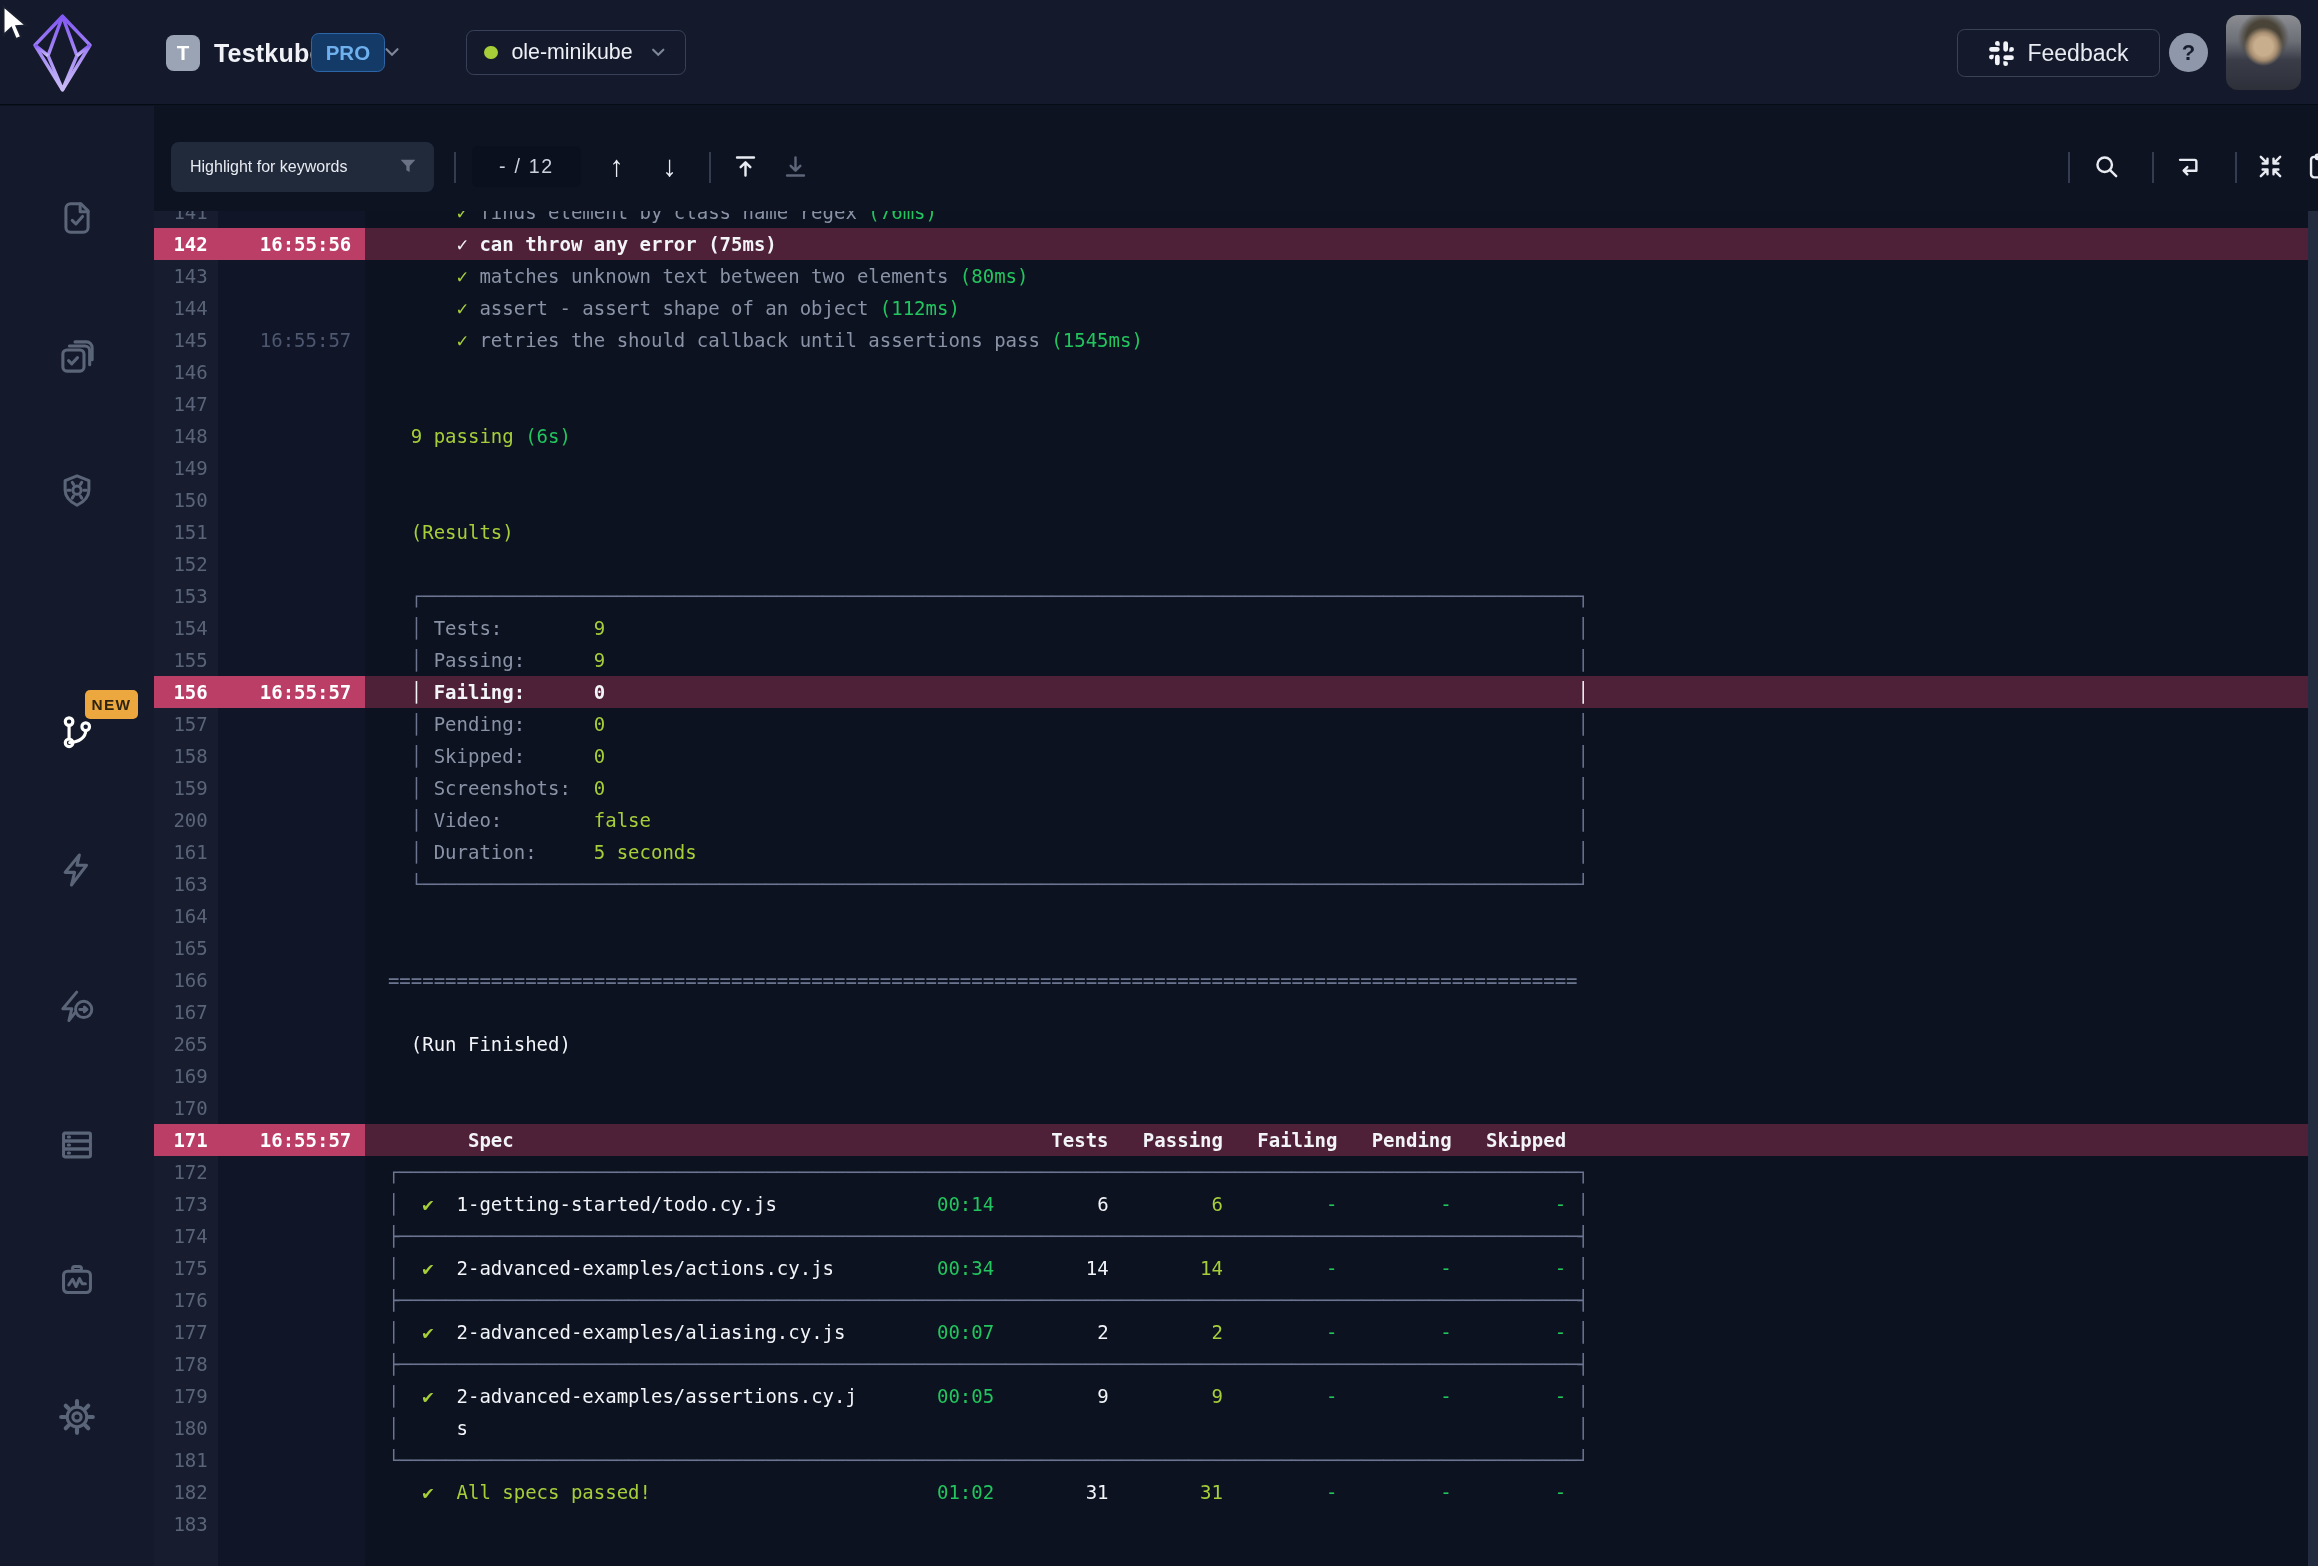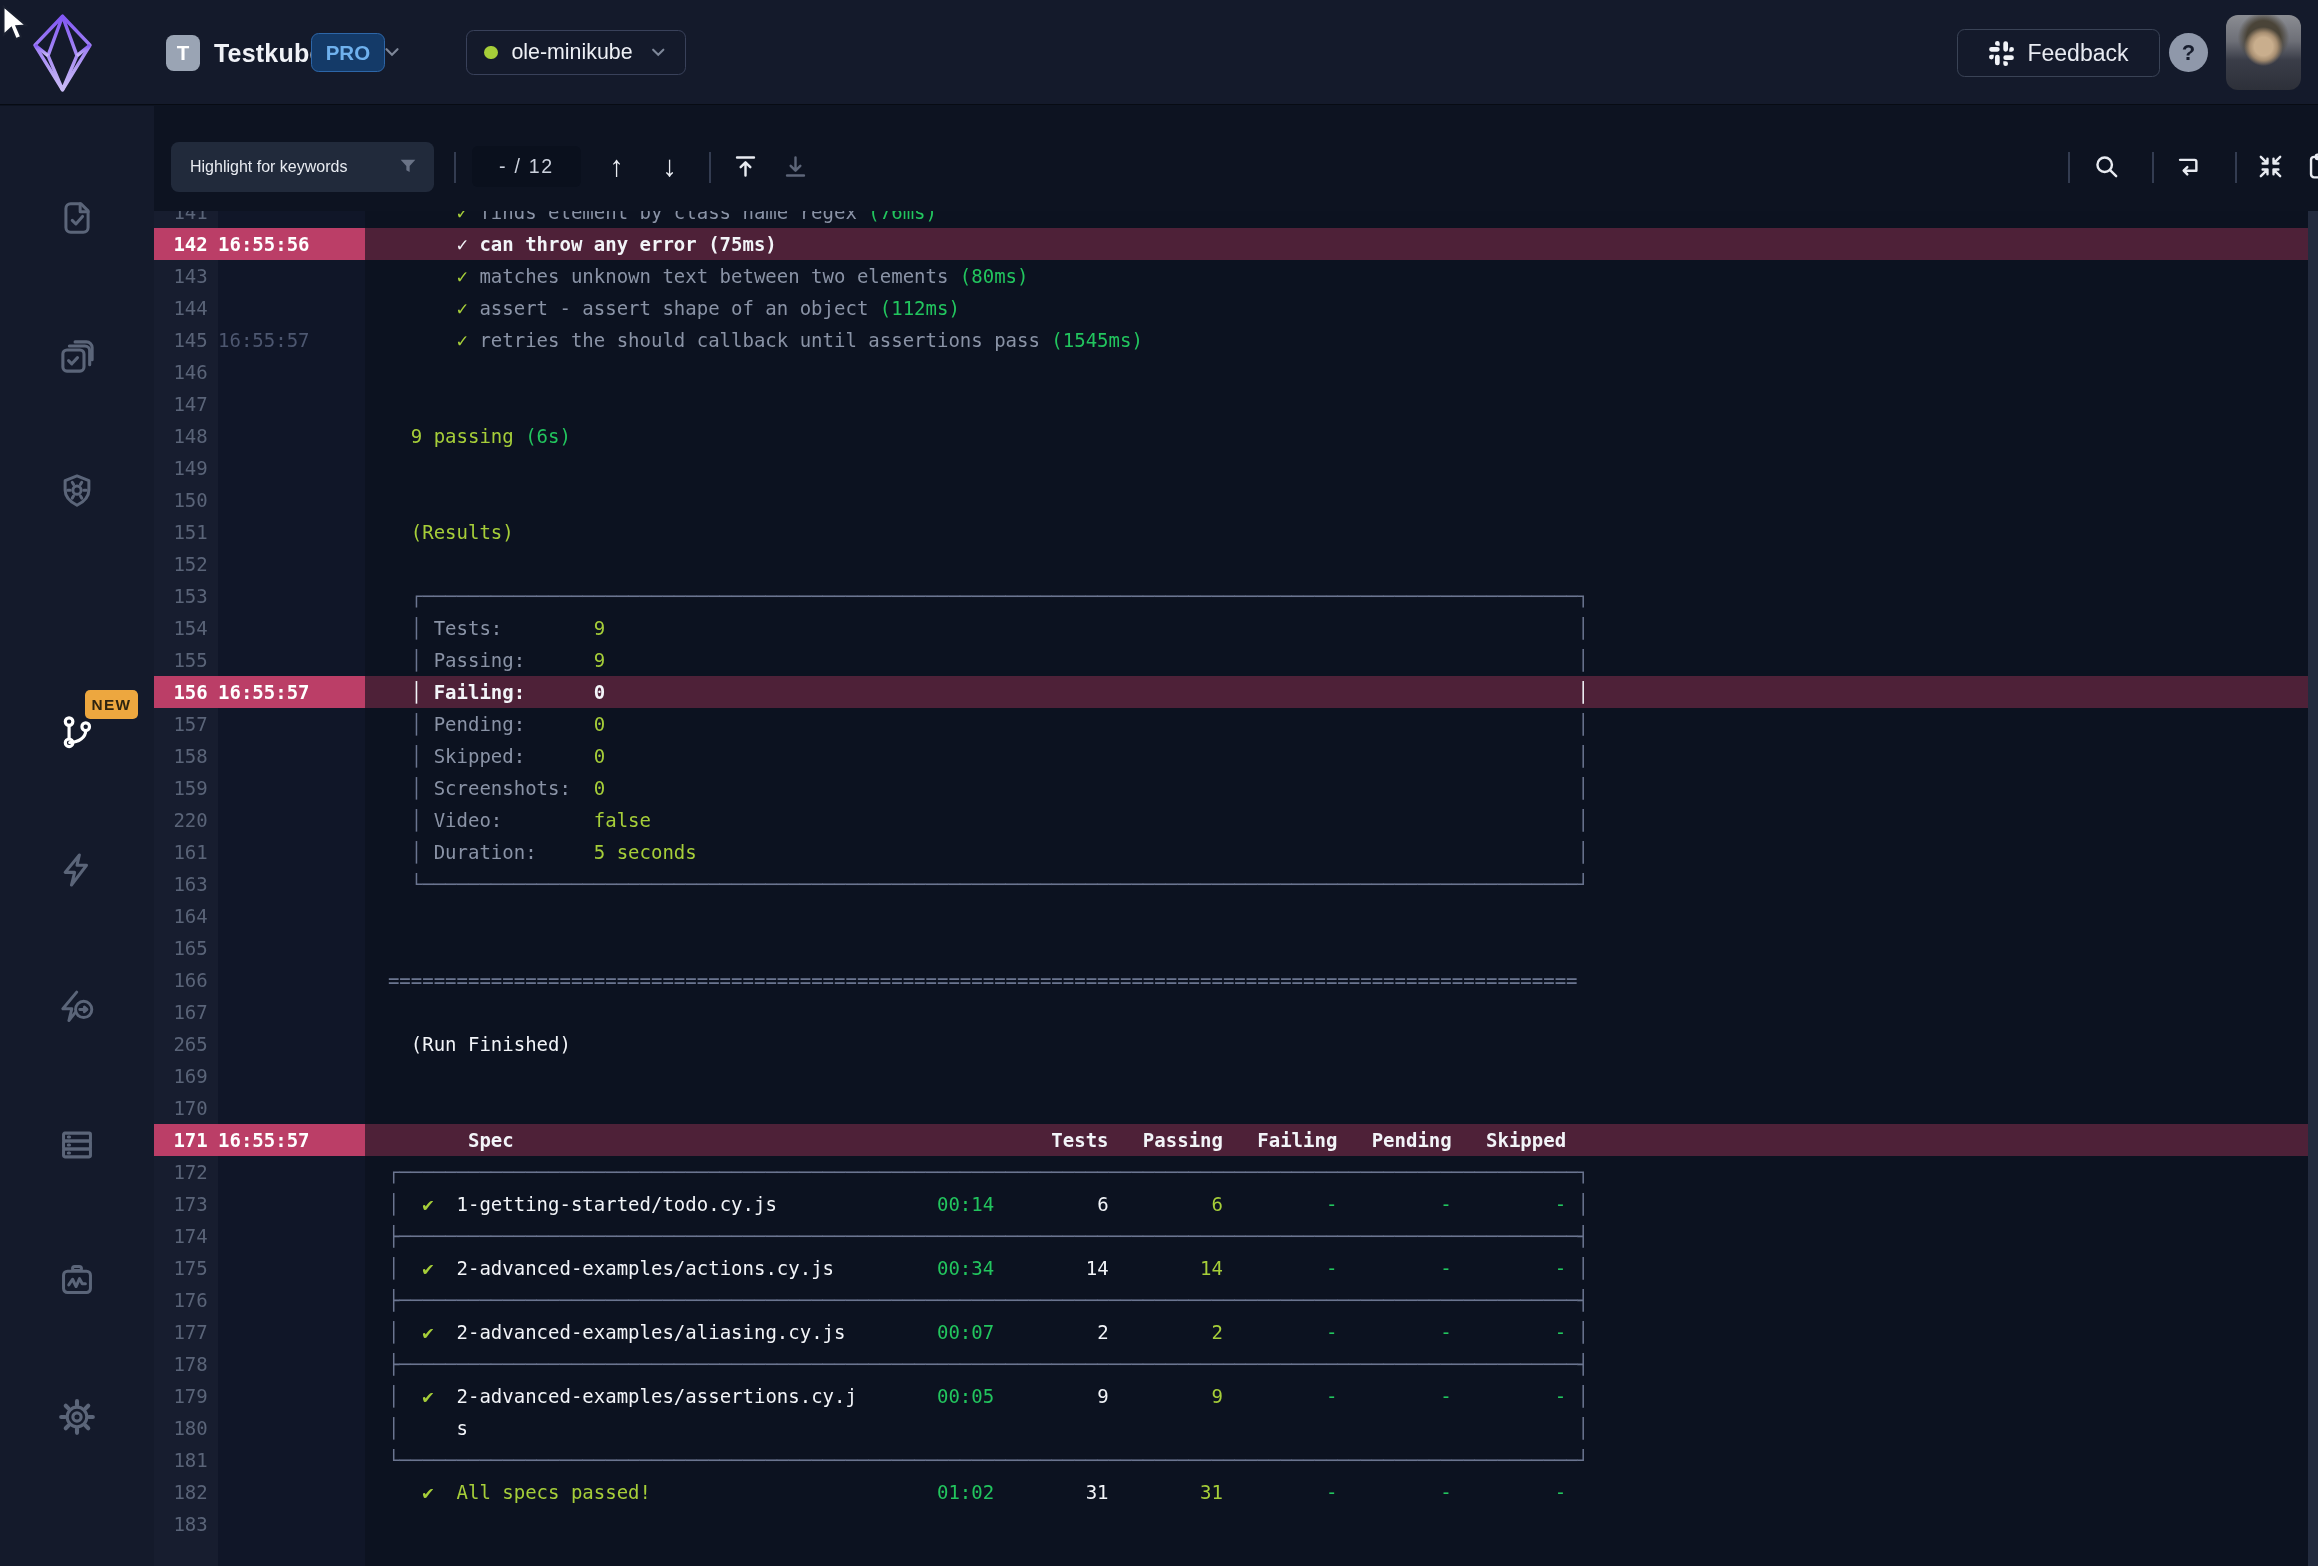--- a/index.html
+++ b/index.html
@@ -65,21 +65,21 @@
             overflow:hidden; z-index:5; }
   .strip { position:absolute; top:0; bottom:0; }
   #strip-num { left:0; width:64px; background:#171d2f; }
   #strip-time { left:64px; width:147px; background:#101628; }
   #strip-body { left:211px; right:0; background:#0c1220; }
   #loglist { position:absolute; left:0; top:-15.4px; right:0; }
   .lrow { display:flex; height:32px; font-family:"DejaVu Sans Mono", monospace; }
   .lgut { width:211px; display:flex; flex:none; }
   .lnum { width:64px; text-align:right; padding-right:10.3px; color:#5a6478;
           font-size:19px; line-height:32px; }
-  .ltime { width:147px; padding-right:13.7px; color:#4d5770;
+  .ltime { width:147px; text-align:right; padding-right:13.7px; color:#4d5770;
            font-size:19px; line-height:32px; }
   .lcnt { flex:1; white-space:pre; overflow:hidden; font-size:19px; line-height:32px; }
   .lrow.hl .lgut { background:#bb3e67; }
   .lrow.hl .lcnt { background:#4e2138; font-weight:bold; }
   .lrow.hl .lnum, .lrow.hl .ltime { color:#ffffff; font-weight:bold; }
   .sg-g { color:#a6ce39; }
   .sg-t { color:#8a93a6; }
   .sg-d { color:#22c55e; }
   .sg-w { color:#f2f4f8; }
   .sg-b { color:#6b7590; }
@@ -391,21 +391,21 @@
       </div>
       <div class="lrow">
         <div class="lgut">
           <span class="lnum">159</span>
           <span class="ltime"></span>
         </div>
         <div class="lcnt"><span class="sg-b">    │ </span><span class="sg-t">Screenshots:  </span><span class="sg-g">0</span><span class="sg-b">                                                                                     │</span></div>
       </div>
       <div class="lrow">
         <div class="lgut">
-          <span class="lnum">220</span>
+          <span class="lnum">200</span>
           <span class="ltime"></span>
         </div>
         <div class="lcnt"><span class="sg-b">    │ </span><span class="sg-t">Video:        </span><span class="sg-g">false</span><span class="sg-b">                                                                                 │</span></div>
       </div>
       <div class="lrow">
         <div class="lgut">
           <span class="lnum">161</span>
           <span class="ltime"></span>
         </div>
         <div class="lcnt"><span class="sg-b">    │ </span><span class="sg-t">Duration:     </span><span class="sg-g">5 seconds</span><span class="sg-b">                                                                             │</span></div>

